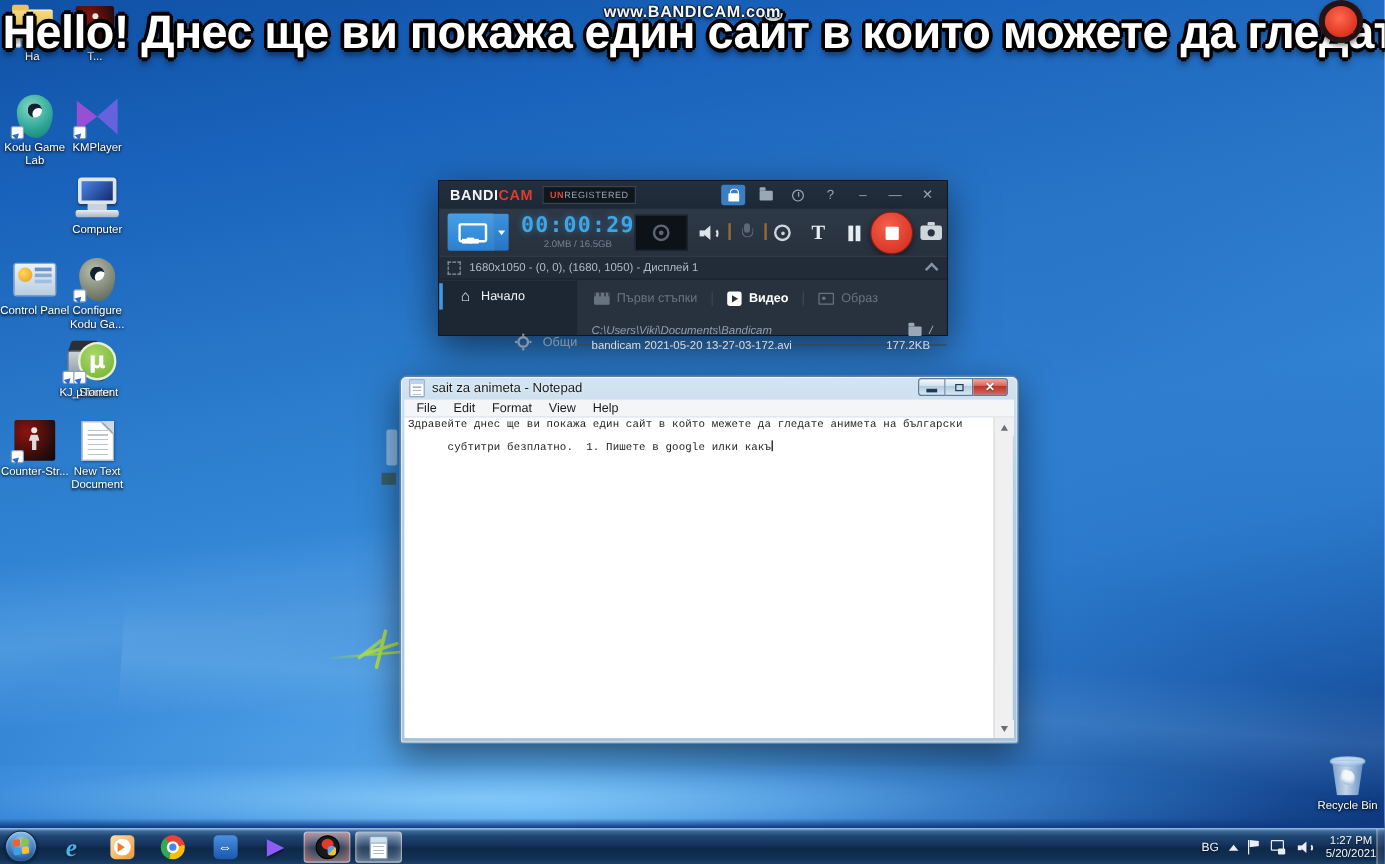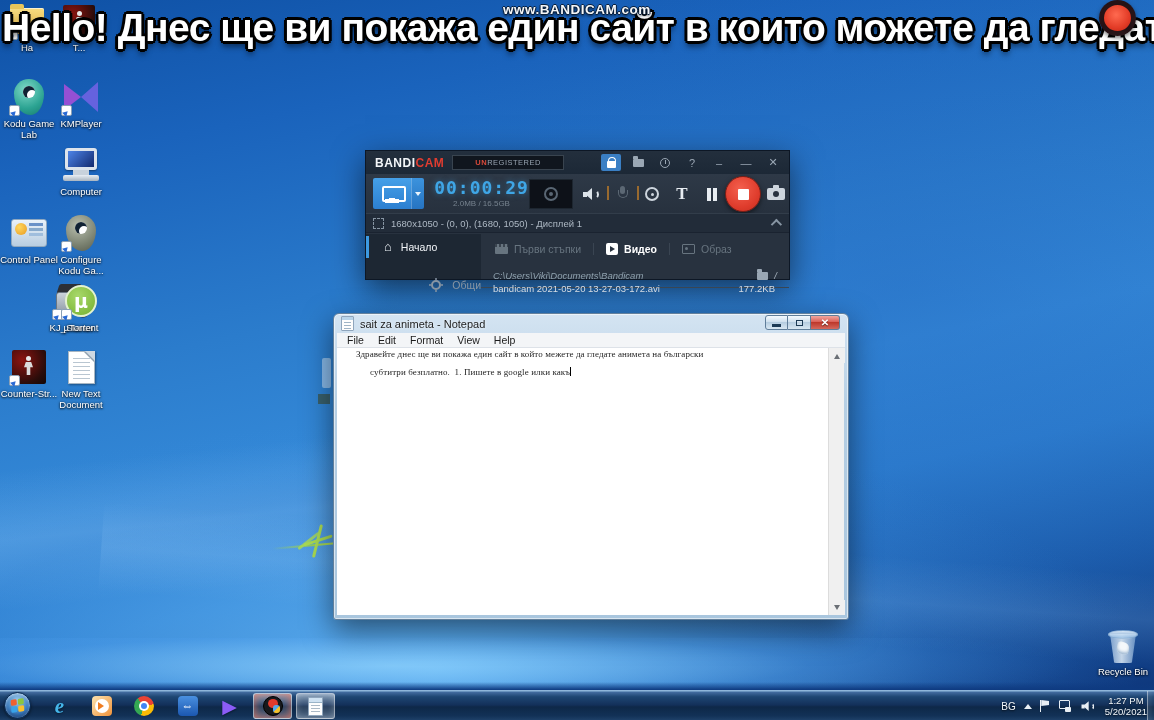--- a/index.html
+++ b/index.html
@@ -93,21 +93,21 @@
     background:linear-gradient(90deg,rgba(200,225,248,.55),rgba(240,250,255,.8) 45%,rgba(160,195,230,.55)); border-radius:0 0 6px 6px; }
   .i-bin .rim { position:absolute; left:1px; top:4px; width:30px; height:9px; border-radius:50%; background:linear-gradient(180deg,rgba(235,246,255,.9),rgba(150,190,228,.7)); border:1px solid rgba(120,160,200,.6); }
   .i-bin .paper { position:absolute; left:10px; top:16px; width:12px; height:12px; background:#f4f8fb; border-radius:3px 6px 4px 5px; transform:rotate(12deg); box-shadow:inset 0 -2px 3px rgba(140,170,200,.8); }
 
   
   .bwin { position:absolute; left:365px; top:150px; width:425px; height:130px; z-index:10;
     background:#28323f; border:1px solid #0d1725; box-shadow:0 10px 30px rgba(0,0,0,.55); font-family:"Liberation Sans",sans-serif; }
   .btitle { position:absolute; left:0; top:0; right:0; height:23px; background:linear-gradient(180deg,#232f3d,#1c2836); display:flex; align-items:center; }
   .blogo { margin-left:9px; font-size:12px; font-weight:bold; letter-spacing:.5px; }
   .blogo .w { color:#f2f5f8; } .blogo .r { color:#e03c30; }
-  .bbadge { margin-left:8px; background:#10161e; border:1px solid #39444f; font-size:7.5px; padding:2px 22px; letter-spacing:.5px; color:#98a4b0; }
+  .bbadge { margin-left:8px; background:#10161e; border:1px solid #39444f; font-size:7.5px; padding:2px 5px; letter-spacing:.5px; color:#98a4b0; }
   .bbadge .u { color:#d94a3a; font-weight:bold; }
   .btbtns { position:absolute; right:6px; top:0; height:23px; display:flex; align-items:center; gap:7px; }
   .tb-ic { width:20px; height:17px; display:flex; align-items:center; justify-content:center; color:#9aa7b4; font-size:11px; }
   .tb-ic.lockbg { background:#3a7fc4; border-radius:2px; }
   .ic-lock { position:relative; width:9px; height:7px; background:#fff; border-radius:1px; margin-top:4px; }
   .ic-lock::before { content:""; position:absolute; left:1.5px; top:-4px; width:6px; height:5px; border:1.5px solid #fff; border-bottom:none; border-radius:4px 4px 0 0; }
   .ic-folder { position:relative; width:11px; height:8px; background:#9aa7b4; border-radius:1px; }
   .ic-folder::before { content:""; position:absolute; left:0; top:-2.5px; width:5px; height:3px; background:#9aa7b4; border-radius:1px 1px 0 0; }
   .ic-clock { position:relative; width:10px; height:10px; border:1.5px solid #9aa7b4; border-radius:50%; }
   .ic-clock::before { content:""; position:absolute; left:3.5px; top:1.5px; width:1.5px; height:3.5px; background:#9aa7b4; }
@@ -187,21 +187,21 @@
   .nbtns { position:absolute; right:8px; top:1px; display:flex; }
   .nbtn { width:23px; height:15px; border:1px solid #5a7astronomy; border:1px solid #5f7d99; background:linear-gradient(180deg,#f4fafe,#cfe0ee 45%,#b3cbdf 46%,#d8e7f2); display:flex; align-items:center; justify-content:center; font-size:9px; color:#1c3a55; }
   .nbtn.min { border-radius:3px 0 0 3px; }
   .nbtn.max { border-left:none; }
   .nbtn.close { width:29px; border-left:none; border-radius:0 3px 3px 0; background:linear-gradient(180deg,#f0a8a0,#d95f56 45%,#bc3528 46%,#d4685c); color:#fff; font-weight:bold; font-size:10px; text-shadow:0 1px 1px rgba(0,0,0,.5); }
   .nbtn .bar { width:9px; height:3px; background:currentColor; margin-top:6px; }
   .nbtn .rst { width:7px; height:6px; border:1.5px solid currentColor; position:relative; background:rgba(255,255,255,.2); }
   .nmenu { position:absolute; left:3px; top:19px; right:3px; height:15px; background:#f3f5f7; border-bottom:1px solid #dde2e8; display:flex; align-items:center; padding-left:3px; }
   .nmenu span { font-size:10.5px; color:#1c1c1c; padding:0 7px; }
   .nclient { position:absolute; left:3px; top:34px; right:20px; bottom:4px; background:#fff; overflow:hidden; }
-  .ntext { padding:2px 3px; font-family:Liberation Serif, serif; font-size:9px; line-height:8.6px; letter-spacing:.1px; color:#1e1e1e; white-space:pre-wrap;margin-left:16px; }
+  .ntext { padding:2px 3px; font-family:Liberation Mono, monospace; font-size:9px; line-height:8.6px; letter-spacing:.1px; color:#1e1e1e; white-space:pre-wrap; }
   .caret { display:inline-block; width:1px; height:9px; background:#000; vertical-align:-1px; }
   .nscroll { position:absolute; right:4px; top:34px; width:16px; bottom:4px; background:#f0f0f0; border-left:1px solid #dcdcdc; }
   .nscroll .up, .nscroll .dn { position:absolute; left:0; width:16px; height:15px; background:#f0f0f0; display:flex; align-items:center; justify-content:center; }
   .nscroll .up { top:0; } .nscroll .dn { bottom:0; }
   .tri-up { width:0; height:0; border:3.5px solid transparent; border-bottom:5px solid #6a6f75; margin-bottom:2px; }
   .tri-dn { width:0; height:0; border:3.5px solid transparent; border-top:5px solid #6a6f75; margin-top:2px; }
 
   
   .sliver { position:absolute; left:318px; top:358px; width:14px; height:52px; z-index:9; opacity:.85; }
   .sliver i { position:absolute; background:rgba(235,245,255,.55); }

